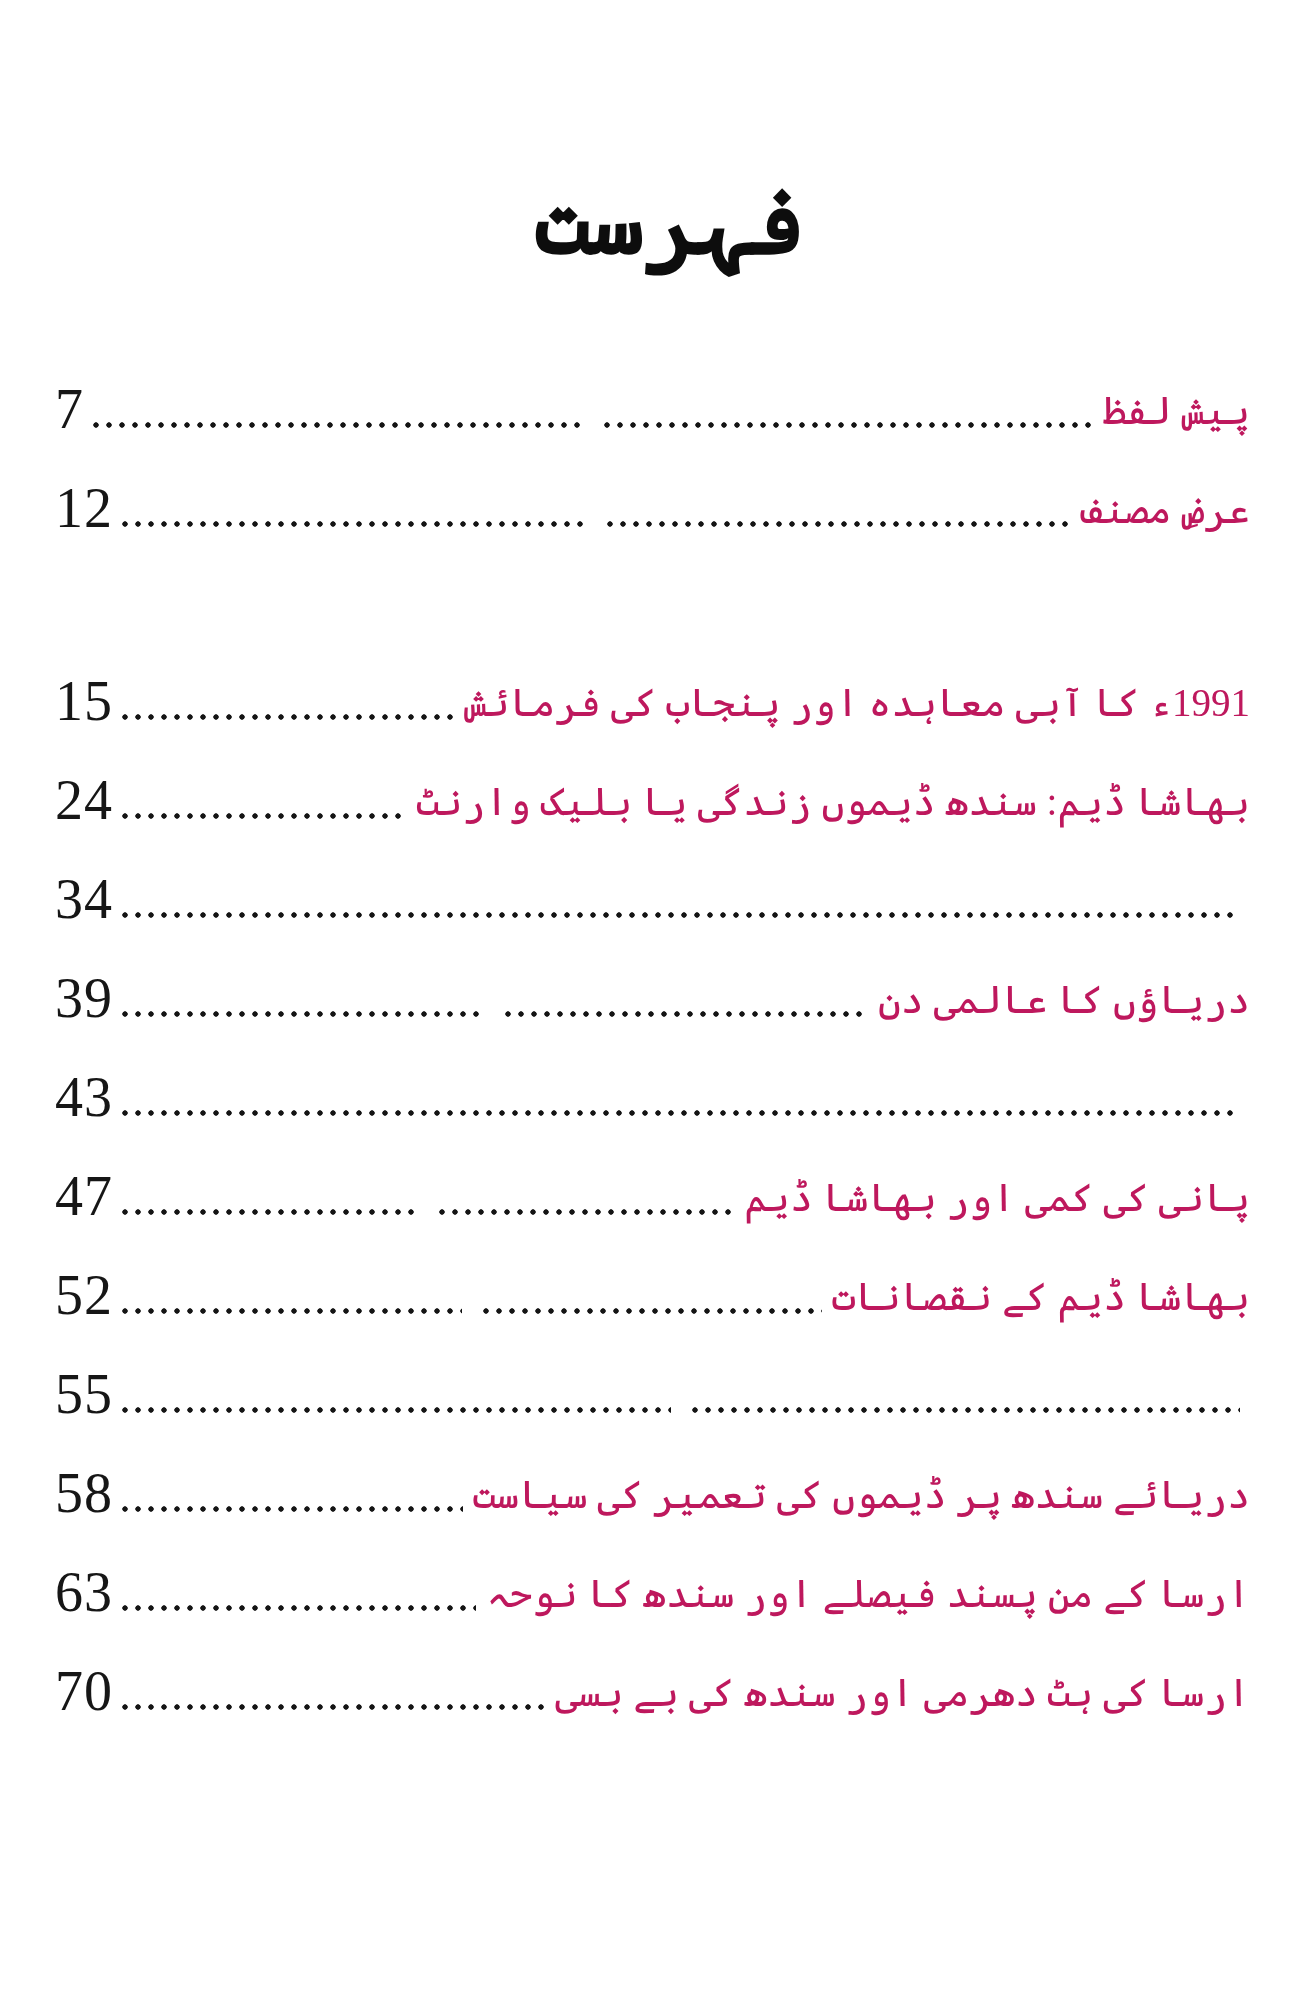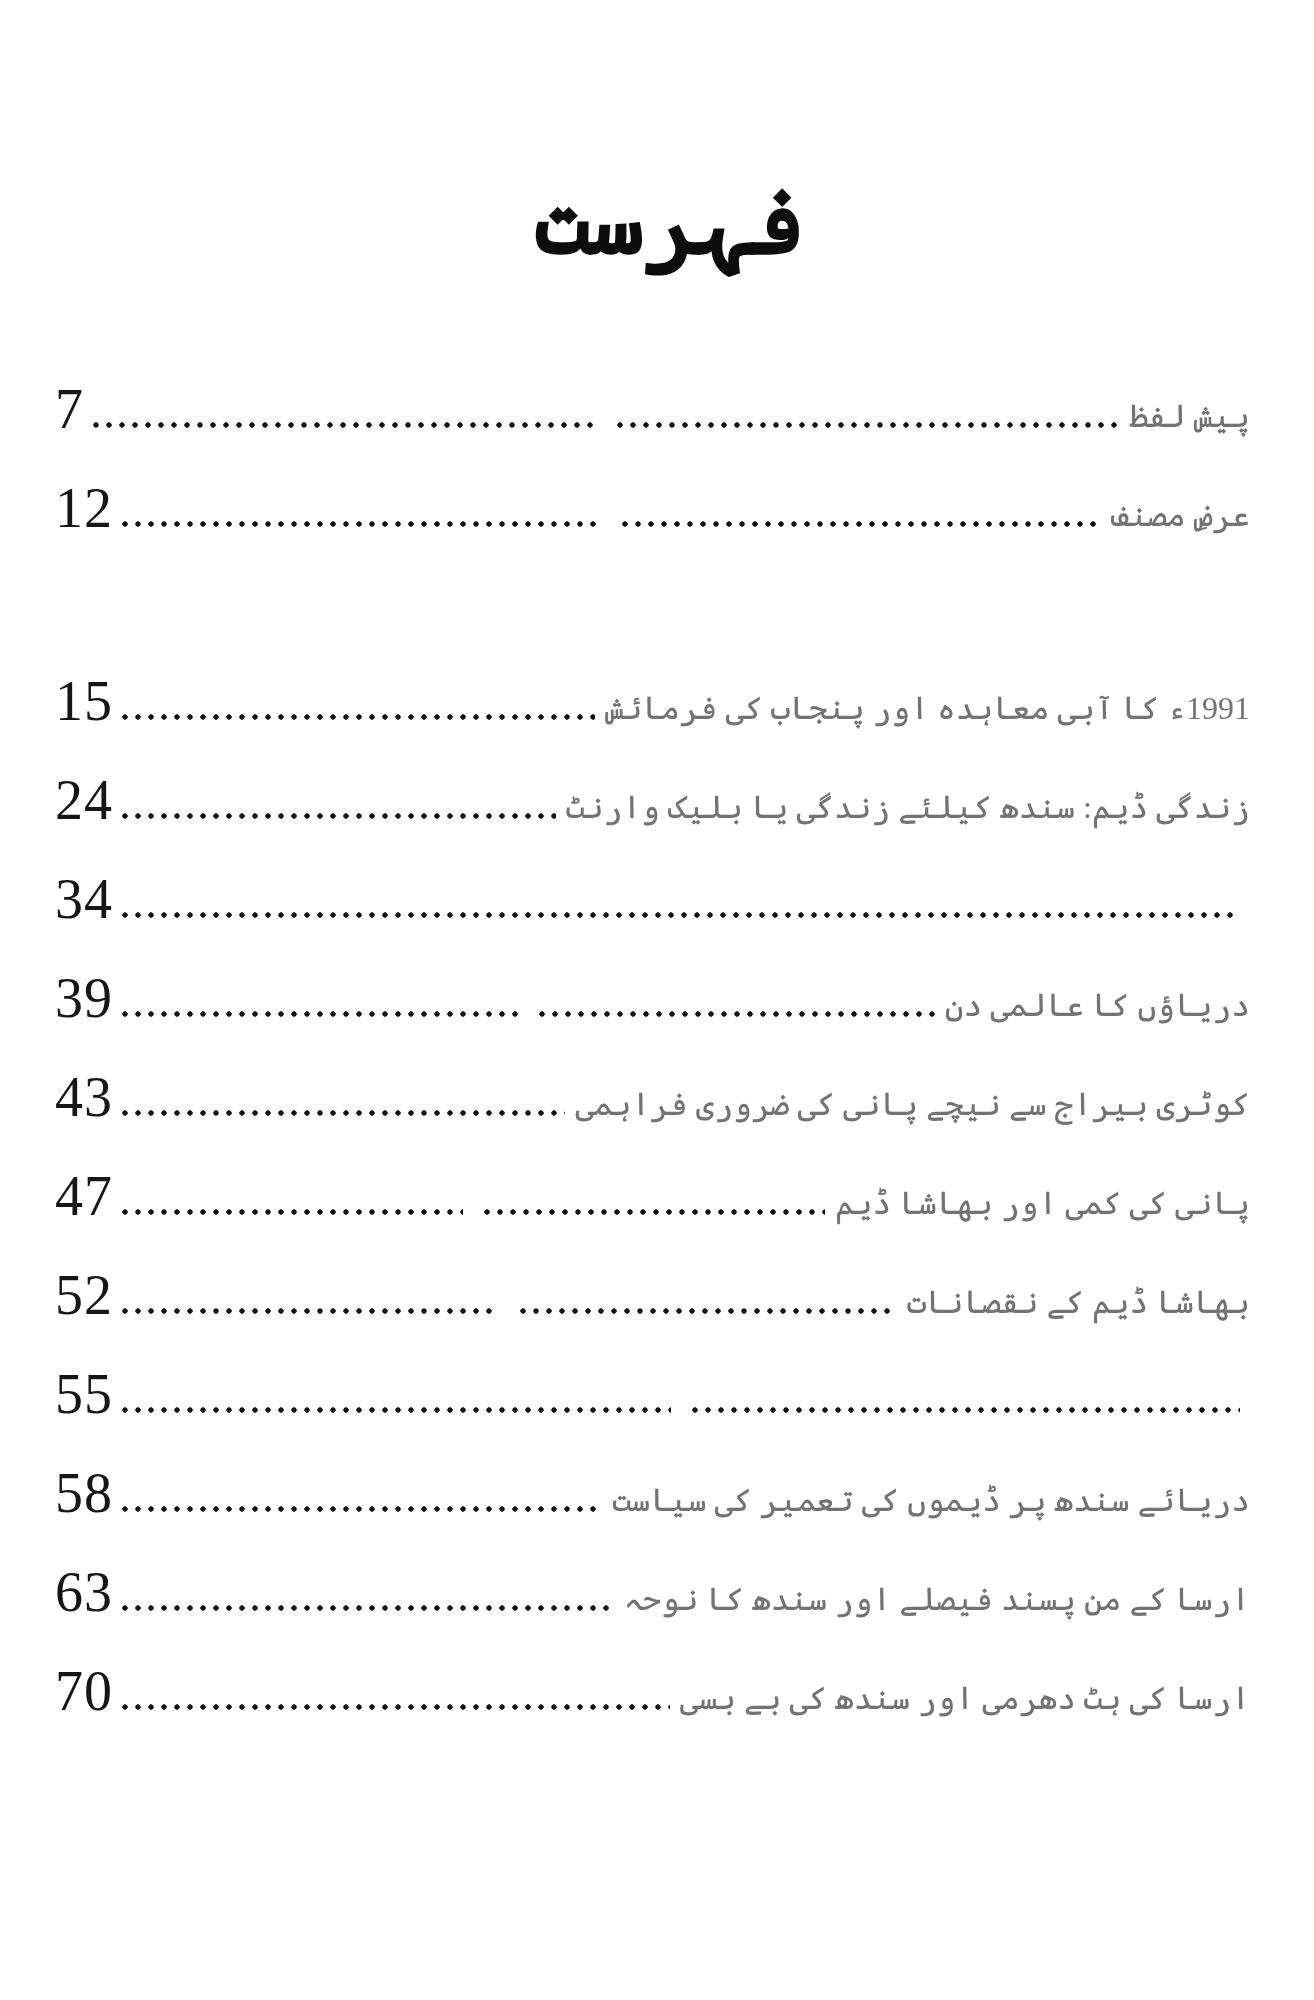--- a/index.html
+++ b/index.html
@@ -30,24 +30,24 @@
     margin-top: 56px;
   }
   .toc-row {
     height: 99px;
     display: flex;
     direction: rtl;
     align-items: flex-end;
     padding: 0 64px 6px 55px;
   }
   .entry-title {
-    font-size: 32px;
+    font-size: 39px;
     line-height: 1.25;
     white-space: nowrap;
-    color: #737373;
+    color: #be185d;
     text-align: center;
   }
   .leader {
     flex: 1;
     display: flex;
     align-items: flex-end;
     margin: 0 10px 0 8px;
     min-width: 40px;
   }
   .dots {
@@ -102,21 +102,21 @@
 
     <div class="toc-row">
       <span class="entry-title">1991ء کا آبی معاہدہ اور پنجاب کی فرمائش</span>
       <span class="leader">
           <span class="dots"></span>
         </span>
       <span class="page-num">15</span>
     </div>
 
     <div class="toc-row">
-      <span class="entry-title">زندگی ڈیم: سندھ کیلئے زندگی یا بلیک وارنٹ</span>
+      <span class="entry-title">بھاشا ڈیم: سندھ ڈیموں زندگی یا بلیک وارنٹ</span>
       <span class="leader">
           <span class="dots"></span>
         </span>
       <span class="page-num">24</span>
     </div>
 
     <div class="toc-row">
       <span class="leader">
           <span class="dots"></span>
         </span>
@@ -127,21 +127,20 @@
       <span class="entry-title">دریاؤں کا عالمی دن</span>
       <span class="leader">
           <span class="dots"></span>
           <span class="dot-gap"></span>
           <span class="dots"></span>
         </span>
       <span class="page-num">39</span>
     </div>
 
     <div class="toc-row">
-      <span class="entry-title">کوٹری بیراج سے نیچے پانی کی ضروری فراہمی</span>
       <span class="leader">
           <span class="dots"></span>
         </span>
       <span class="page-num">43</span>
     </div>
 
     <div class="toc-row">
       <span class="entry-title">پانی کی کمی اور بھاشا ڈیم</span>
       <span class="leader">
           <span class="dots"></span>

